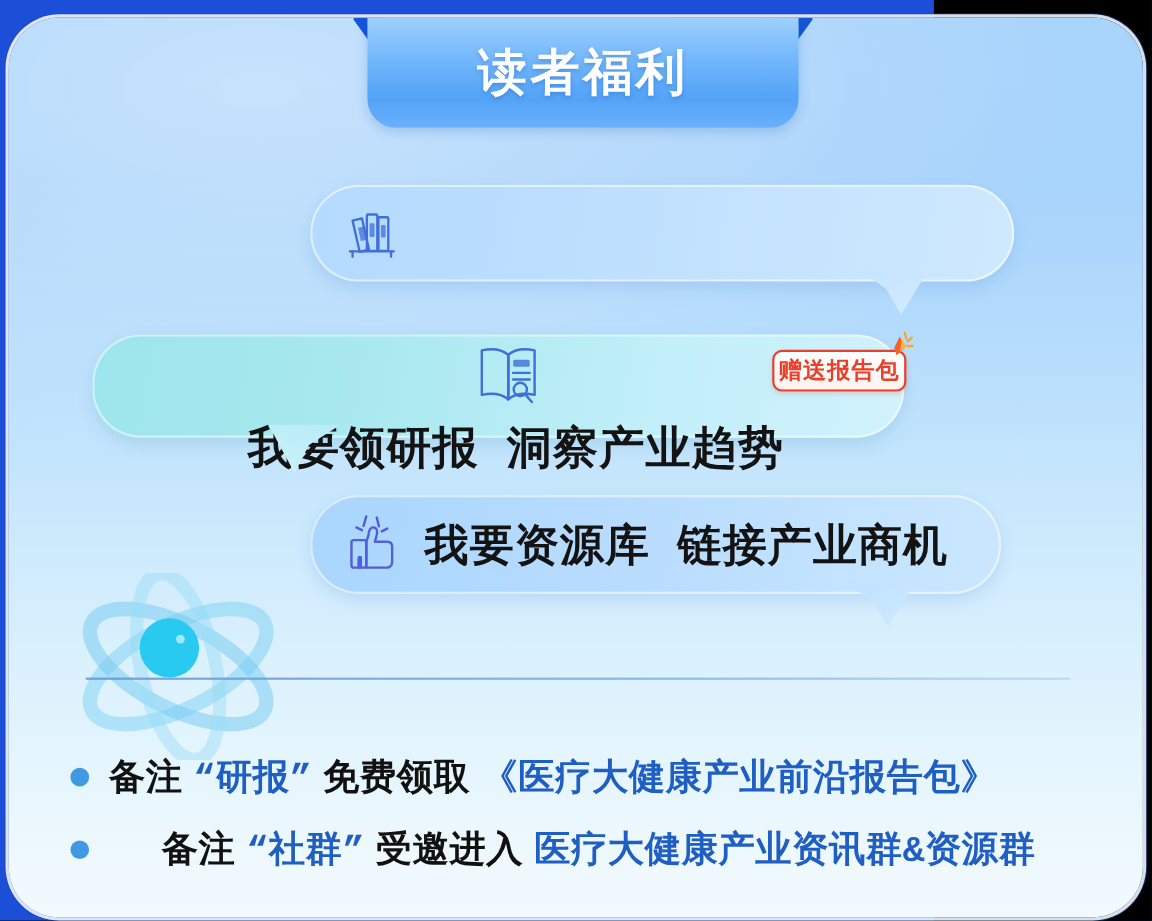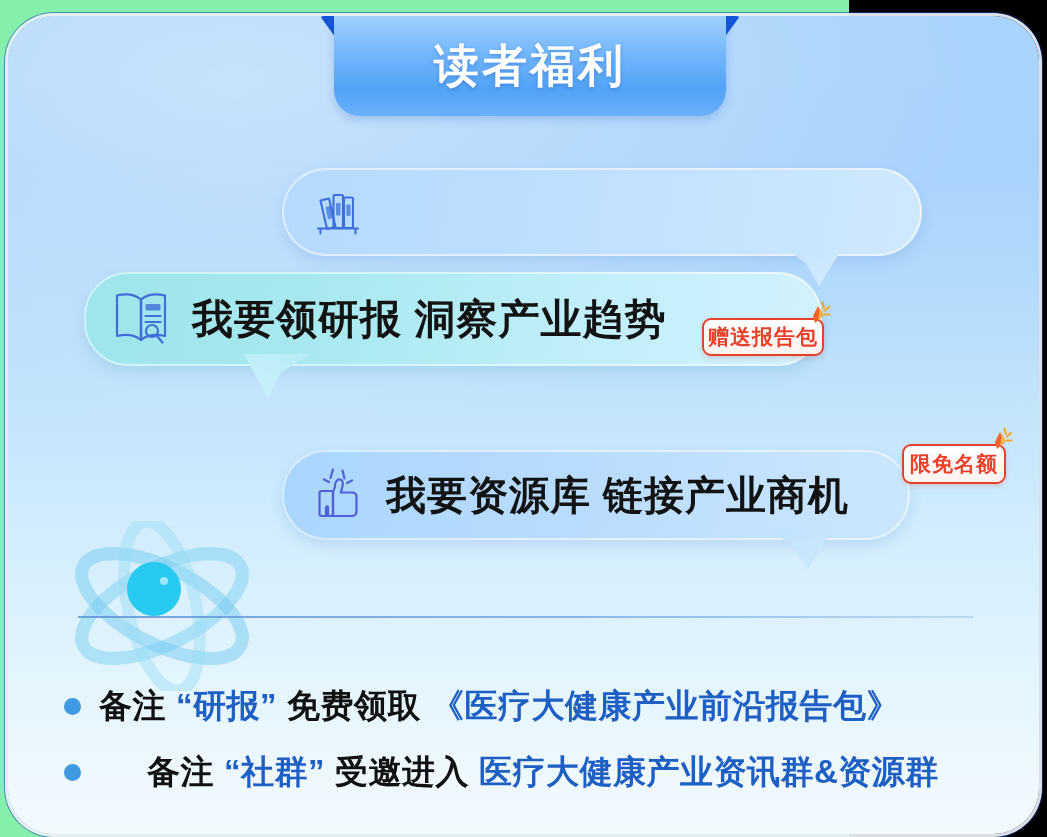--- a/index.html
+++ b/index.html
@@ -9,21 +9,22 @@
     height: 837px;
     overflow: hidden;
     background: #000000;
     font-family: "Liberation Sans", "DejaVu Sans", sans-serif;
   }
 
   #stage {
     position: relative;
     width: 849px;
     height: 837px;
-    background: #86efac;
+    background: #1d4ed8;
+    font-family: Liberation Mono, monospace;
   }
 
   
   .card {
     position: absolute;
     left: 8px;
     top: 16px;
     width: 1031px;
     height: 818px;
     border-radius: 46px;
@@ -118,27 +119,28 @@
   .bubble-1 .tail {
     position: absolute;
     right: 78px; bottom: -30px;
     width: 62px; height: 40px;
     background: linear-gradient(160deg, #c5e4fe, #d3ebfe);
     clip-path: polygon(0 0, 100% 0, 60% 100%, 38% 42%);
   }
 
   .bubble-2 {
     left: 76px;
-    top: 256px;
+    top: 288px;
     width: 738px;
     height: 94px;
     padding-left: 20px;
     background: linear-gradient(100deg, #9de5ec 0%, #a7e8ee 30%, #c2effa 70%, #d2f2fd 100%);
     box-shadow: 0 6px 14px rgba(60,150,180,0.18),
                 inset 0 0 0 2px rgba(255,255,255,0.5);
+    flex-direction: column;
   }
   .bubble-2 .tail {
     position: absolute;
     left: 160px; bottom: -32px;
     width: 66px; height: 44px;
     background: linear-gradient(200deg, #b8ecf6, #cbf1fb);
     clip-path: polygon(0 0, 100% 0, 56% 42%, 36% 100%);
   }
 
   .bubble-3 {
@@ -330,30 +332,20 @@
           <path d="M19 17.5 L24 20"></path>
           <path d="M47 18.5 L42 21"></path>
           <path d="M30 24.5 C30 19.5 32.5 17 35 17.5 C37.8 18 38.5 21 37.2 25.5 L35.8 30.5 L47 30.5 C50 30.5 51.5 32.5 51.5 35 L51.5 49 C51.5 52 49.5 54 46.5 54 L28 54 L28 30.5 Z"></path>
           <rect x="14.5" y="29" width="13.5" height="25" rx="2.2"></rect>
           <path d="M21 54 L21 46 C21 44.5 22.2 44 23 44.8 L23 54"></path>
         </svg>
       </div>
       <div class="bubble-text">我要资源库  链接产业商机</div>
     </div>
 
-    <div class="badge badge-2">
-      <span class="badge-text">限免名额</span>
-      <svg class="sparkle" viewBox="0 0 34 34">
-        <path d="M20 6 L25 16 L17 23 L15 16 Z" fill="#f3622a"></path>
-        <path d="M22 8 L26 15 L20 20 Z" fill="#ffb340"></path>
-        <path d="M24.5 2.5 L26 8" stroke="#f8a72c" stroke-width="2.2" stroke-linecap="round"></path>
-        <path d="M31 7 L27 10.5" stroke="#f8a72c" stroke-width="2.2" stroke-linecap="round"></path>
-        <path d="M31.5 14.5 L27 14.5" stroke="#f8a72c" stroke-width="2.2" stroke-linecap="round"></path>
-      </svg>
-    </div>
 
     <svg class="atom" viewBox="0 0 240 170">
       <g fill="none" stroke-linecap="round">
         <ellipse cx="120" cy="85" rx="88" ry="38" transform="rotate(-27 120 85)" stroke="#7fd2f2" stroke-width="13" opacity="0.55"></ellipse>
         <ellipse cx="120" cy="85" rx="88" ry="38" transform="rotate(27 120 85)" stroke="#6ec7f0" stroke-width="13" opacity="0.5"></ellipse>
         <ellipse cx="120" cy="85" rx="86" ry="34" transform="rotate(78 120 85)" stroke="#94dcf5" stroke-width="12" opacity="0.45"></ellipse>
       </g>
       <circle cx="112" cy="68" r="27" fill="#1fc8f0"></circle>
       <circle cx="122" cy="60" r="4" fill="#b9f1fd" opacity="0.8"></circle>
     </svg>

